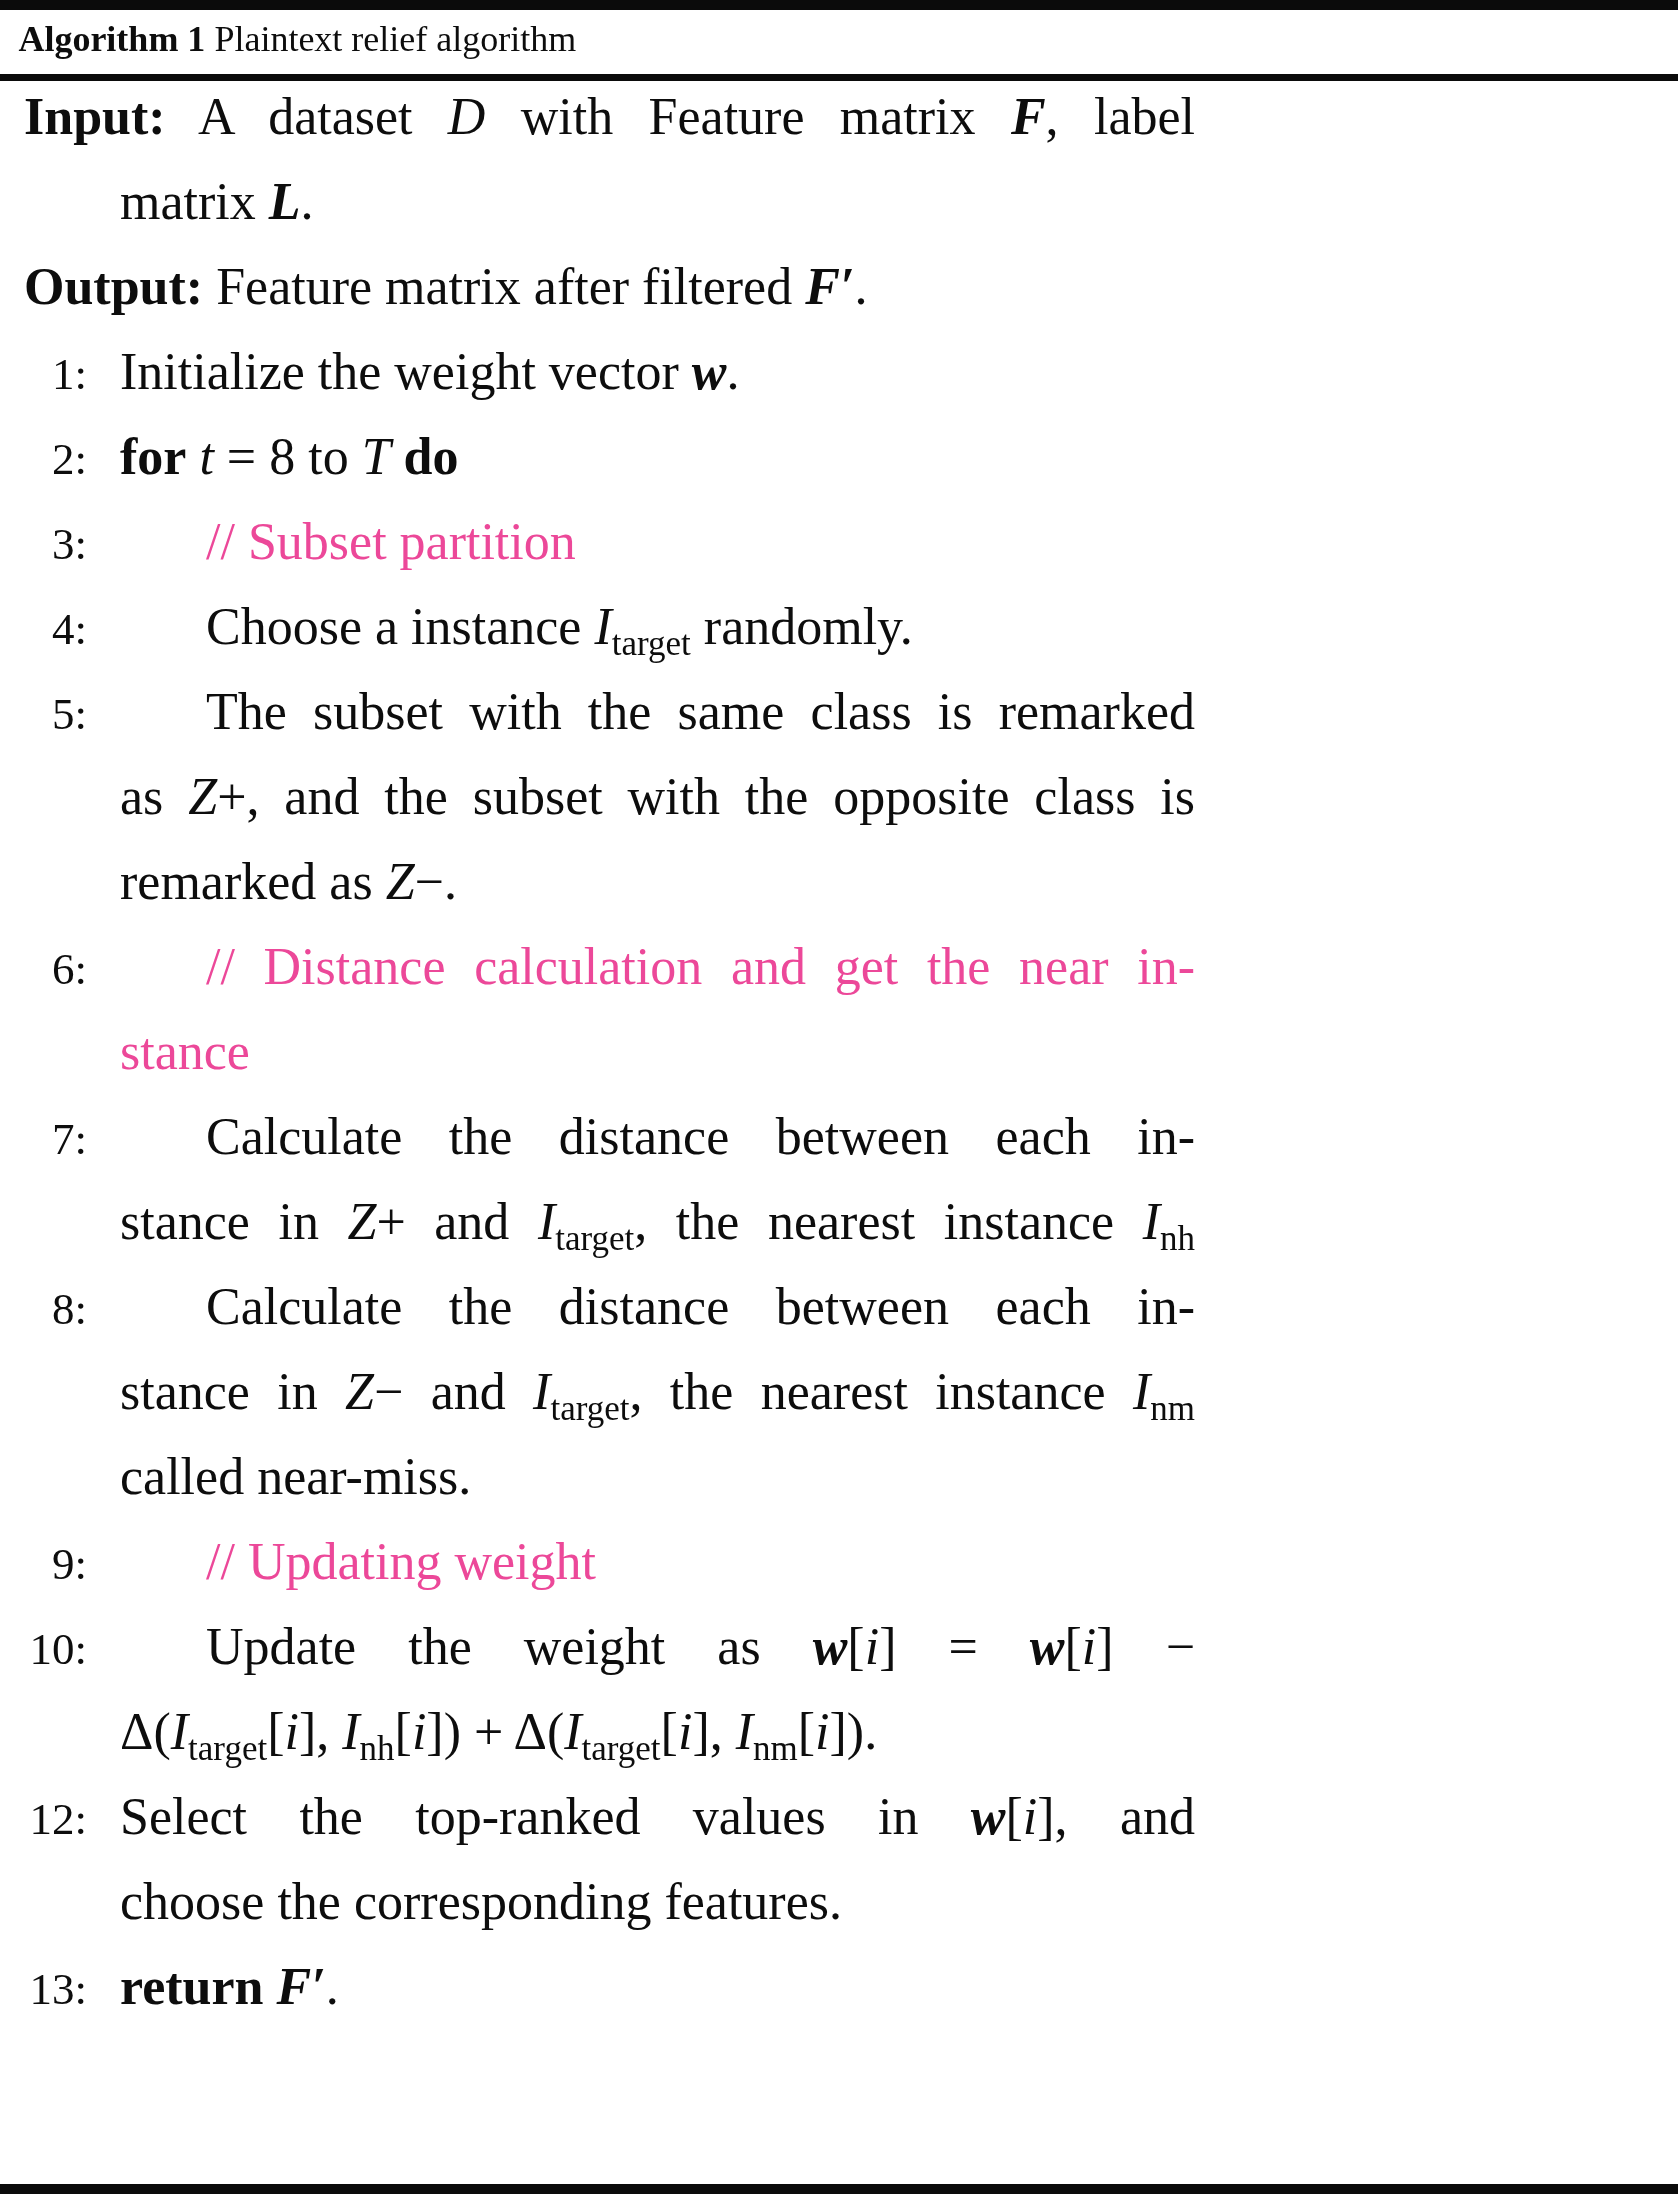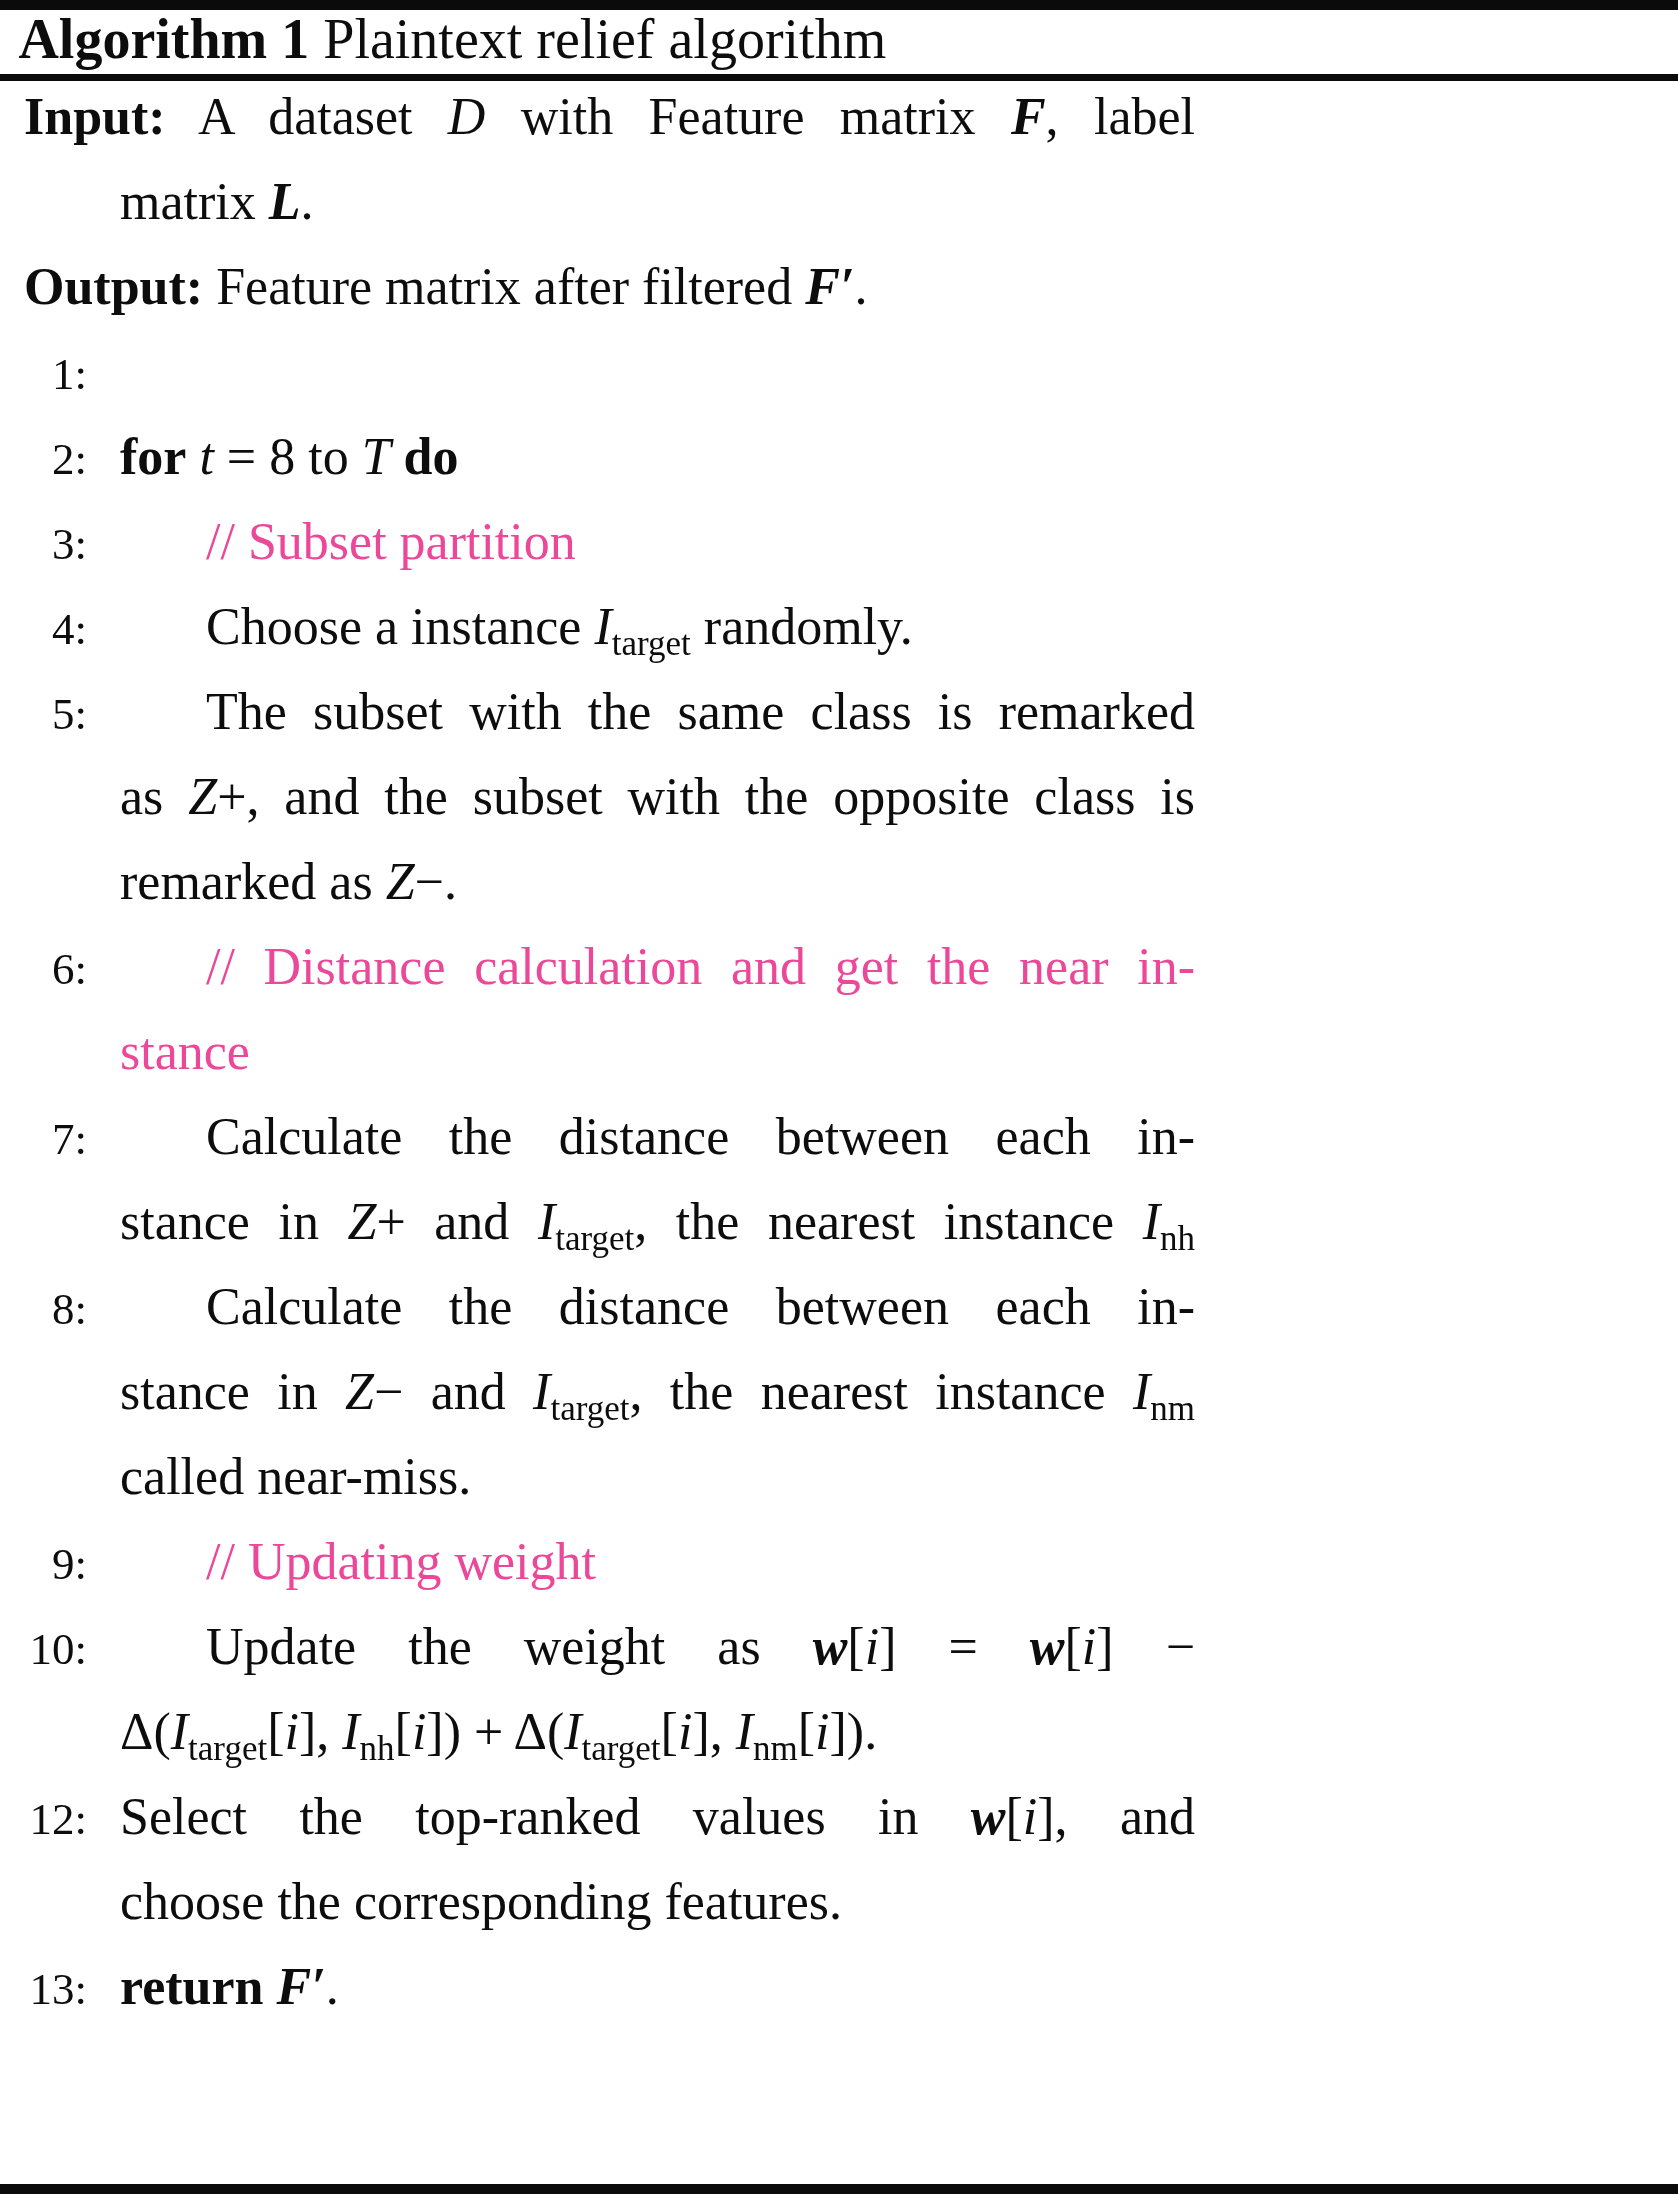--- a/index.html
+++ b/index.html
@@ -6,21 +6,21 @@
   .page{
     position:relative;width:1678px;height:2194px;background:#ffffff;
     font-family:"Liberation Serif","DejaVu Serif",serif;color:#0d0d0d;
     overflow:hidden;
   }
   .rule{position:absolute;left:0;width:1678px;background:#0b0b0b;}
   .rule-top{top:0;height:10px;}
   .rule-mid{top:74px;height:6.7px;}
   .rule-bottom{top:2184px;height:10px;}
   .algo-header{
-    position:absolute;top:13.4px;left:18.4px;font-size:56px;line-height:52px;white-space:nowrap;
+    position:absolute;top:13.4px;left:18.4px;font-size:36px;line-height:52px;white-space:nowrap;
   }
   .rows{position:absolute;top:74px;left:0;right:0;}
   .row{position:relative;height:85px;}
   .num{
     position:absolute;left:0;top:2.5px;width:87px;text-align:right;
     font-size:45px;line-height:85px;
   }
   .content{font-size:52px;line-height:85px;margin-right:483px;}
   .lbl .content{margin-left:24px;}
   .i1  .content{margin-left:120px;}
@@ -54,20 +54,21 @@
     <div class="row i1">
       <span class="num"></span>
       <div class="content"><span>matrix </span><span class="bi">L</span><span>.</span></div>
     </div>
     <div class="row lbl">
       <span class="num"></span>
       <div class="content"><span class="b">Output:</span><span> Feature matrix after filtered </span><span class="bi">F′</span><span>.</span></div>
     </div>
     <div class="row i1">
       <span class="num">1:</span>
+      <div class="content"><span>Initialize the weight vector </span><span class="bi">w</span><span>.</span></div>
     </div>
     <div class="row i1">
       <span class="num">2:</span>
       <div class="content"><span class="b">for</span><span> </span><span class="it">t</span><span> = 8 to </span><span class="it">T</span><span> </span><span class="b">do</span></div>
     </div>
     <div class="row i2 com">
       <span class="num">3:</span>
       <div class="content"><span>// Subset partition</span></div>
     </div>
     <div class="row i2">

